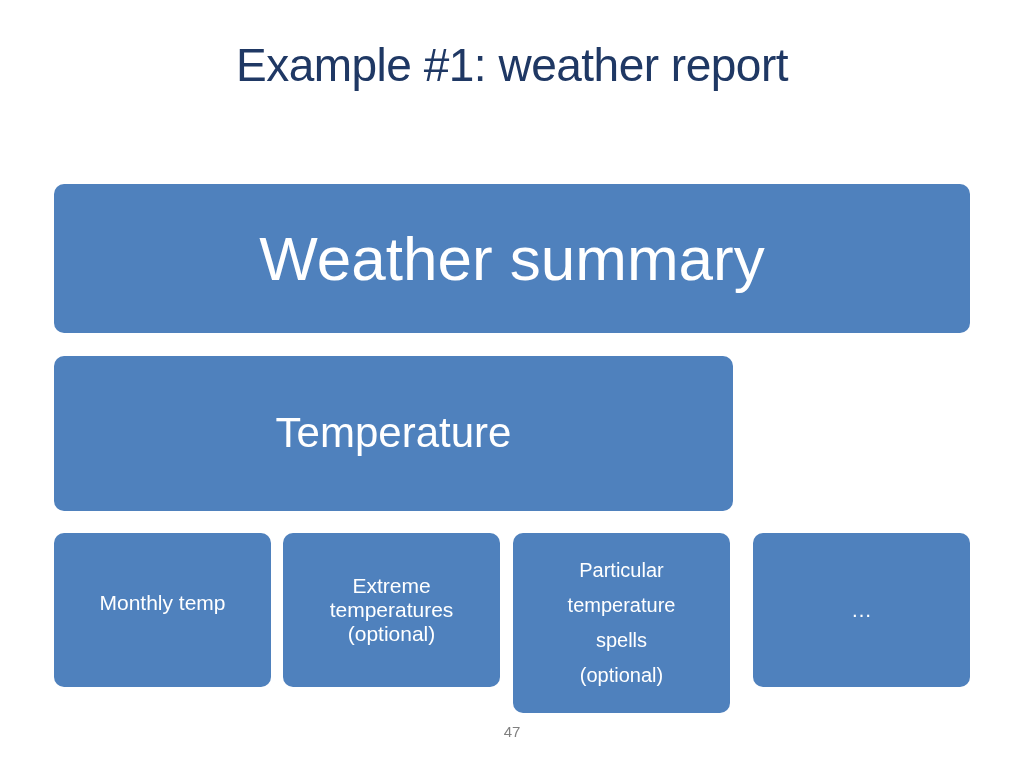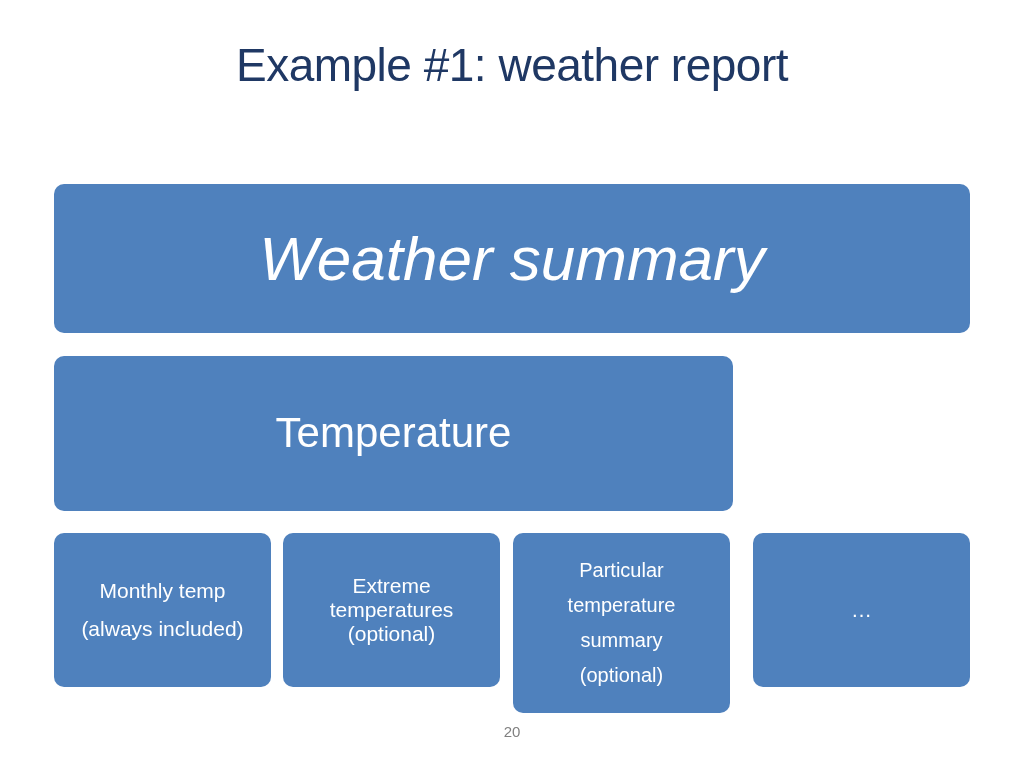--- a/index.html
+++ b/index.html
@@ -43,21 +43,20 @@
     box-sizing: border-box;
     line-height: 1.15;
   }
   
   #box-weather-summary {
     left: 54px;
     top: 184px;
     width: 916px;
     height: 149px;
     font-size: 62px;
-    font-style: italic;
   }
   
   #box-temperature {
     left: 54px;
     top: 356px;
     width: 679px;
     height: 155px;
     font-size: 42px;
   }
   #box-rainfall {
@@ -126,35 +125,34 @@
     <span>Weather summary</span>
   </div>
 
   <div class="box" id="box-temperature">
     <span>Temperature</span>
   </div>
 
 
   <div class="box" id="box-monthly-temp">
     <span class="stack-line line1">Monthly temp</span>
-    <span class="stack-line">(always included)</span>
   </div>
 
   <div class="box" id="box-extreme-temperatures">
     <span class="stack-line">Extreme</span>
     <span class="stack-line">temperatures</span>
     <span class="stack-line">(optional)</span>
   </div>
 
   <div class="box" id="box-particular-spells">
     <span class="stack-line lines">Particular</span>
     <span class="stack-line lines">temperature</span>
-    <span class="stack-line lines">summary</span>
+    <span class="stack-line lines">spells</span>
     <span class="stack-line">(optional)</span>
   </div>
 
   <div class="box" id="box-ellipsis">
     <span>…</span>
   </div>
 
-  <div class="page-number">20</div>
+  <div class="page-number">47</div>
 
 </div>
 
 </body></html>

